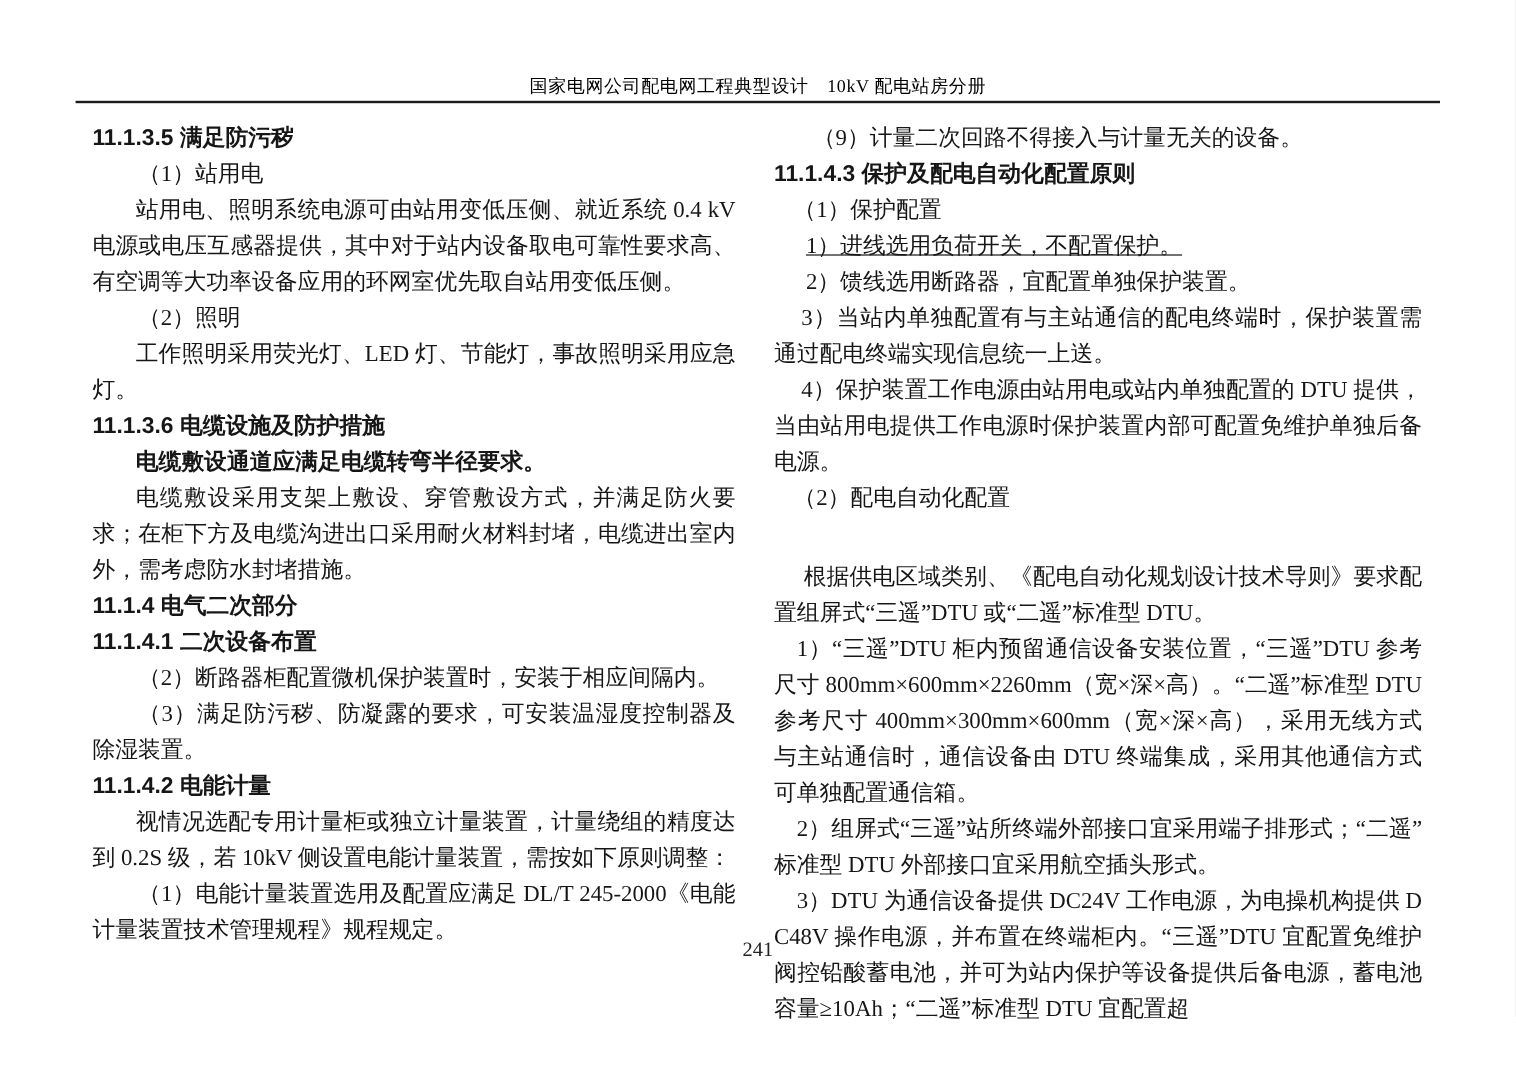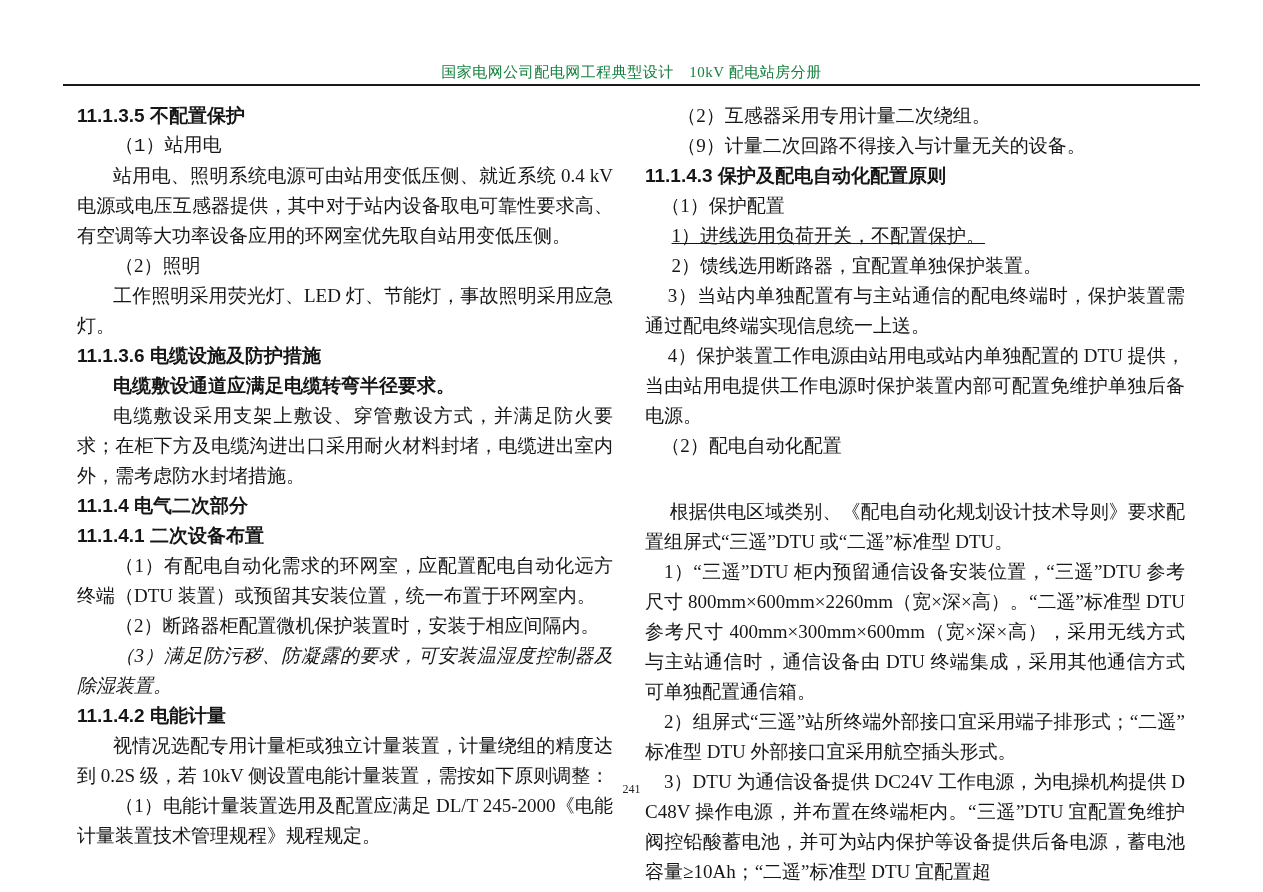--- a/index.html
+++ b/index.html
@@ -17,21 +17,21 @@
     overflow: hidden;
   }
   .header-title {
     position: absolute;
     top: 63px;
     left: 0;
     width: 100%;
     text-align: center;
     font-size: 15px;
     letter-spacing: 0.5px;
-    color: #15803d;
+    color: #000000;
     white-space: pre;
   }
   .header-rule {
     position: absolute;
     top: 84px;
     left: 63px;
     width: 1137px;
     height: 2px;
     background: #1a1a1a;
   }
@@ -55,54 +55,52 @@
     font-weight: bold;
     text-align: left;
     letter-spacing: 0;
   }
   .footer {
     position: absolute;
     top: 782px;
     left: 0;
     width: 100%;
     text-align: center;
-    font-size: 12px;
+    font-size: 17px;
     color: #222222;
   }
 </style>
 </head>
 <body>
 
 <div class="page">
 
   <div class="header-title">国家电网公司配电网工程典型设计　10kV 配电站房分册</div>
 
   <div class="header-rule"></div>
 
   <div class="col col-left">
-      <p class="blk heading">11.1.3.5 不配置保护</p>
-      <p class="blk para" style="text-indent: 2em; font-family: Liberation Mono, monospace;">（1）站用电</p>
+      <p class="blk heading">11.1.3.5 满足防污秽</p>
+      <p class="blk para" style="text-indent: 2em;">（1）站用电</p>
       <p class="blk para" style="text-indent: 1.9em;">站用电、照明系统电源可由站用变低压侧、就近系统 0.4 kV 电源或电压互感器提供，其中对于站内设备取电可靠性要求高、有空调等大功率设备应用的环网室优先取自站用变低压侧。</p>
       <p class="blk para" style="text-indent: 2em;">（2）照明</p>
       <p class="blk para" style="text-indent: 1.9em;">工作照明采用荧光灯、LED 灯、节能灯，事故照明采用应急灯。</p>
       <p class="blk heading">11.1.3.6 电缆设施及防护措施</p>
       <p class="blk para" style="text-indent: 1.9em; font-weight: bold;">电缆敷设通道应满足电缆转弯半径要求。</p>
       <p class="blk para" style="text-indent: 1.9em;">电缆敷设采用支架上敷设、穿管敷设方式，并满足防火要求；在柜下方及电缆沟进出口采用耐火材料封堵，电缆进出室内外，需考虑防水封堵措施。</p>
       <p class="blk heading">11.1.4 电气二次部分</p>
       <p class="blk heading">11.1.4.1 二次设备布置</p>
-      <p class="blk para" style="text-indent: 2em;">（1）有配电自动化需求的环网室，应配置配电自动化远方终端（DTU 装置）或预留其安装位置，统一布置于环网室内。</p>
       <p class="blk para" style="text-indent: 2em;">（2）断路器柜配置微机保护装置时，安装于相应间隔内。</p>
-      <p class="blk para" style="text-indent: 2em; font-style: italic;">（3）满足防污秽、防凝露的要求，可安装温湿度控制器及除湿装置。</p>
+      <p class="blk para" style="text-indent: 2em;">（3）满足防污秽、防凝露的要求，可安装温湿度控制器及除湿装置。</p>
       <p class="blk heading">11.1.4.2 电能计量</p>
       <p class="blk para" style="text-indent: 1.9em;">视情况选配专用计量柜或独立计量装置，计量绕组的精度达到 0.2S 级，若 10kV 侧设置电能计量装置，需按如下原则调整：</p>
       <p class="blk para" style="text-indent: 2em;">（1）电能计量装置选用及配置应满足 DL/T 245-2000《电能计量装置技术管理规程》规程规定。</p>
     </div>
 
   <div class="col col-right">
-      <p class="blk para" style="text-indent: 1.7em;">（2）互感器采用专用计量二次绕组。</p>
       <p class="blk para" style="text-indent: 1.7em;">（9）计量二次回路不得接入与计量无关的设备。</p>
       <p class="blk heading">11.1.4.3 保护及配电自动化配置原则</p>
       <p class="blk para" style="text-indent: 0.85em;">（1）保护配置</p>
       <p class="blk para" style="text-indent: 1.4em; text-decoration: underline;">1）进线选用负荷开关，不配置保护。</p>
       <p class="blk para" style="text-indent: 1.4em;">2）馈线选用断路器，宜配置单独保护装置。</p>
       <p class="blk para" style="text-indent: 1.2em;">3）当站内单独配置有与主站通信的配电终端时，保护装置需通过配电终端实现信息统一上送。</p>
       <p class="blk para" style="text-indent: 1.2em;">4）保护装置工作电源由站用电或站内单独配置的 DTU 提供，当由站用电提供工作电源时保护装置内部可配置免维护单独后备电源。</p>
       <p class="blk para" style="text-indent: 0.85em;">（2）配电自动化配置</p>
       <p class="blk para" style="text-indent: 1.3em; margin-top: 36px;">根据供电区域类别、《配电自动化规划设计技术导则》要求配置组屏式“三遥”DTU 或“二遥”标准型 DTU。</p>
       <p class="blk para" style="text-indent: 1em;">1）“三遥”DTU 柜内预留通信设备安装位置，“三遥”DTU 参考尺寸 800mm×600mm×2260mm（宽×深×高）。“二遥”标准型 DTU 参考尺寸 400mm×300mm×600mm（宽×深×高），采用无线方式与主站通信时，通信设备由 DTU 终端集成，采用其他通信方式可单独配置通信箱。</p>

